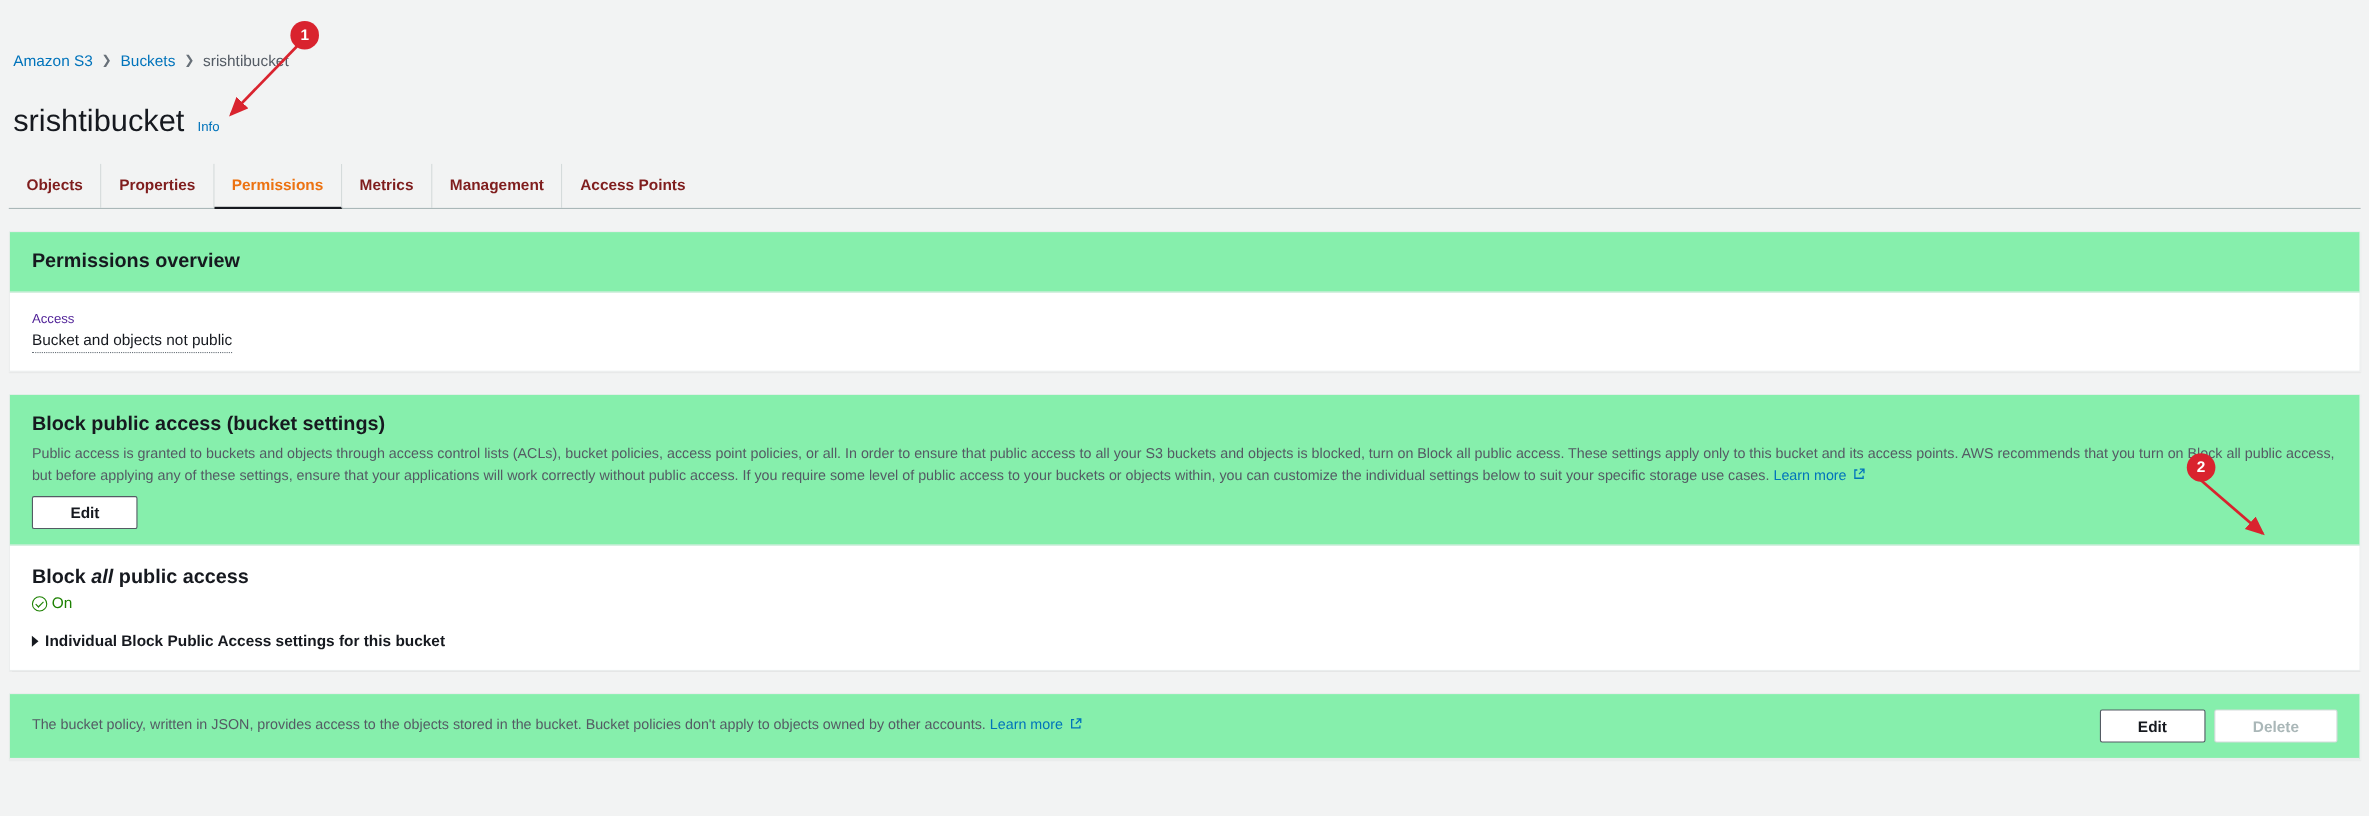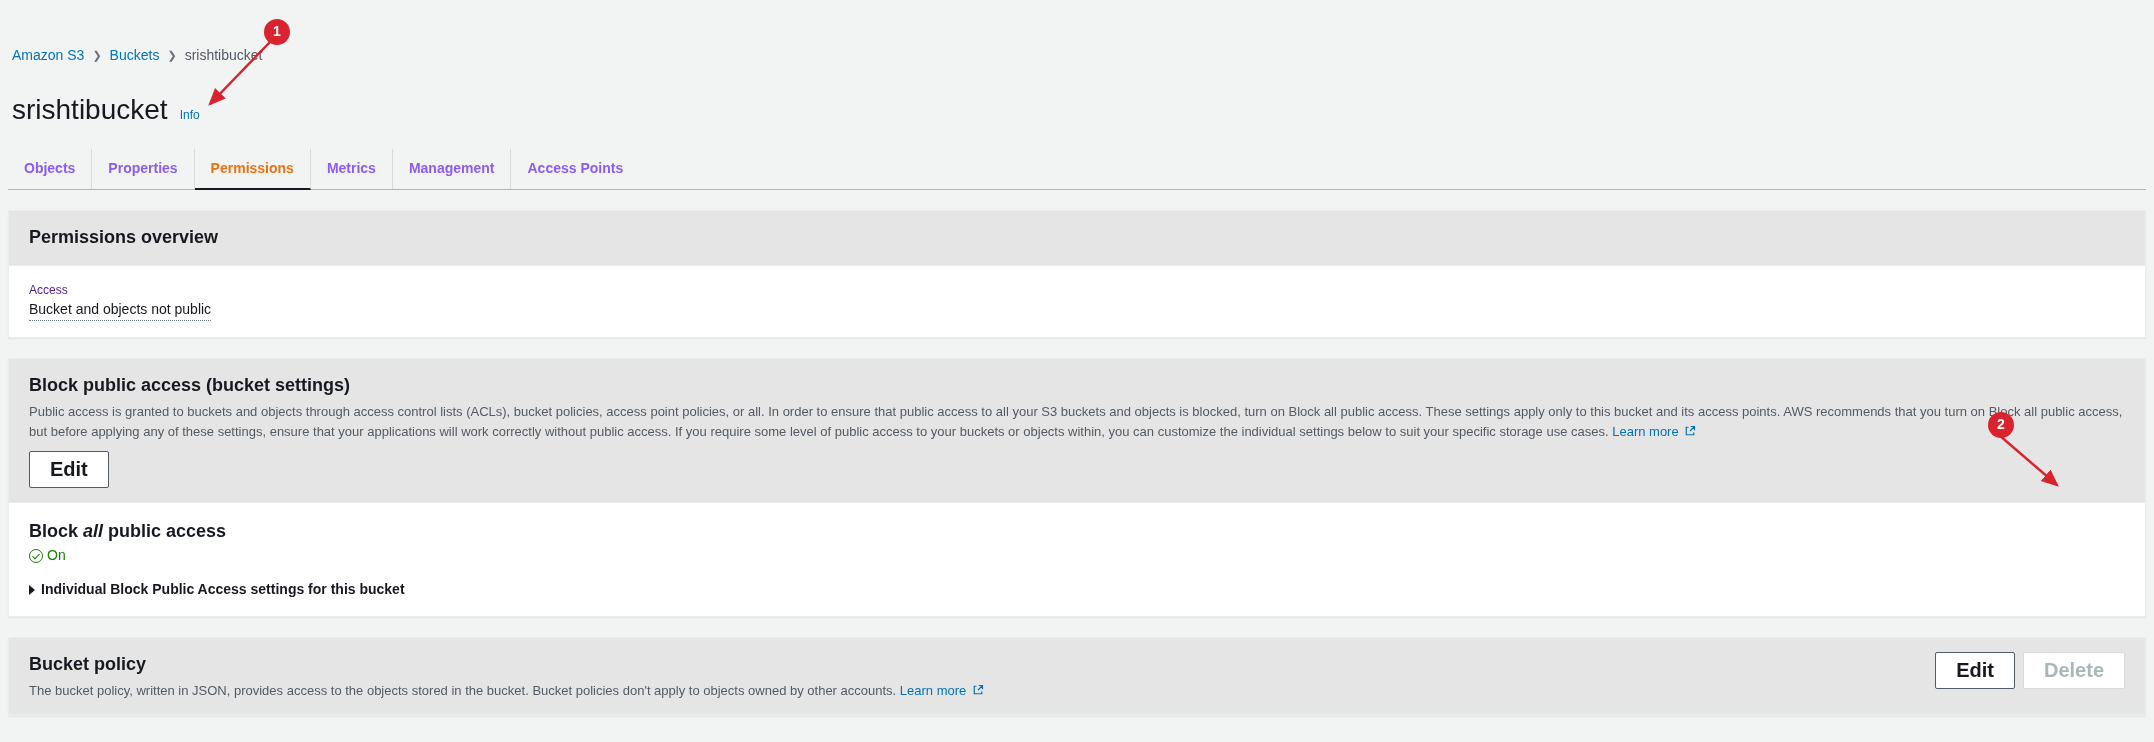--- a/index.html
+++ b/index.html
@@ -51,42 +51,42 @@
   }
   .tabs {
     display: flex;
     border-bottom: 1px solid #aab7b8;
     margin: 10px 8px 0 8px;
   }
   .tab {
     padding: 10px 16px;
     font-weight: 700;
     font-size: 14px;
-    color: #8b5cf6;
+    color: #7f1d1d;
     cursor: pointer;
     border-right: 1px solid #d5dbdb;
     position: relative;
   }
   .tab:last-child { border-right: none; }
   .tab.active {
     color: #ec7211;
     border-bottom: 2px solid #16191f;
     margin-bottom: -1px;
   }
 
   .panel {
     background: #fff;
     border: 1px solid #eaeded;
     margin: 20px 8px 0 8px;
     box-shadow: 0 1px 1px rgba(0,0,0,0.05);
   }
   .panel-header {
     padding: 14px 20px;
     border-bottom: 1px solid #eaeded;
-    background: #e5e5e5;
+    background: #86efac;
   }
   .panel-header h2 {
     font-size: 18px;
     font-weight: 700;
   }
   .panel-header .desc {
     font-size: 13px;
     color: #545b64;
     margin-top: 4px;
     line-height: 1.5;
@@ -105,26 +105,26 @@
   .kv-value {
     font-size: 14px;
     color: #16191f;
     border-bottom: 1px dotted #687078;
     display: inline-block;
     margin-top: 2px;
   }
   .btn {
     display: inline-flex;
     align-items: center;
-    padding: 6px 20px;
+    padding: 6px 34px;
     border: 1px solid #545b64;
     background: #fff;
     color: #16191f;
     font-weight: 700;
-    font-size: 20px;
+    font-size: 14px;
     cursor: pointer;
     border-radius: 2px;
   }
   .btn.disabled {
     color: #aab7b8;
     border-color: #d5dbdb;
     cursor: not-allowed;
   }
   .header-actions {
     display: flex;
@@ -271,21 +271,20 @@
         <span class="caret"></span>
         <span>Individual Block Public Access settings for this bucket</span>
       </div>
     </div>
   </div>
 
   <div class="panel">
     <div class="panel-header">
       <div class="header-actions">
         <div class="left">
-          <h2>Bucket policy</h2>
           <div class="desc">
             <span>The bucket policy, written in JSON, provides access to the objects stored in the bucket. Bucket policies don't apply to objects owned by other accounts.</span>
             <a>
               <span>Learn more</span>
               <span class="ext-icon">
                 <svg viewBox="0 0 16 16" width="12" height="12">
                     <path fill="none" stroke="#0073bb" stroke-width="1.6" d="M6 3H3v10h10v-3M8 8l6-6M9 2h5v5"></path>
                   </svg>
               </span>
             </a>

